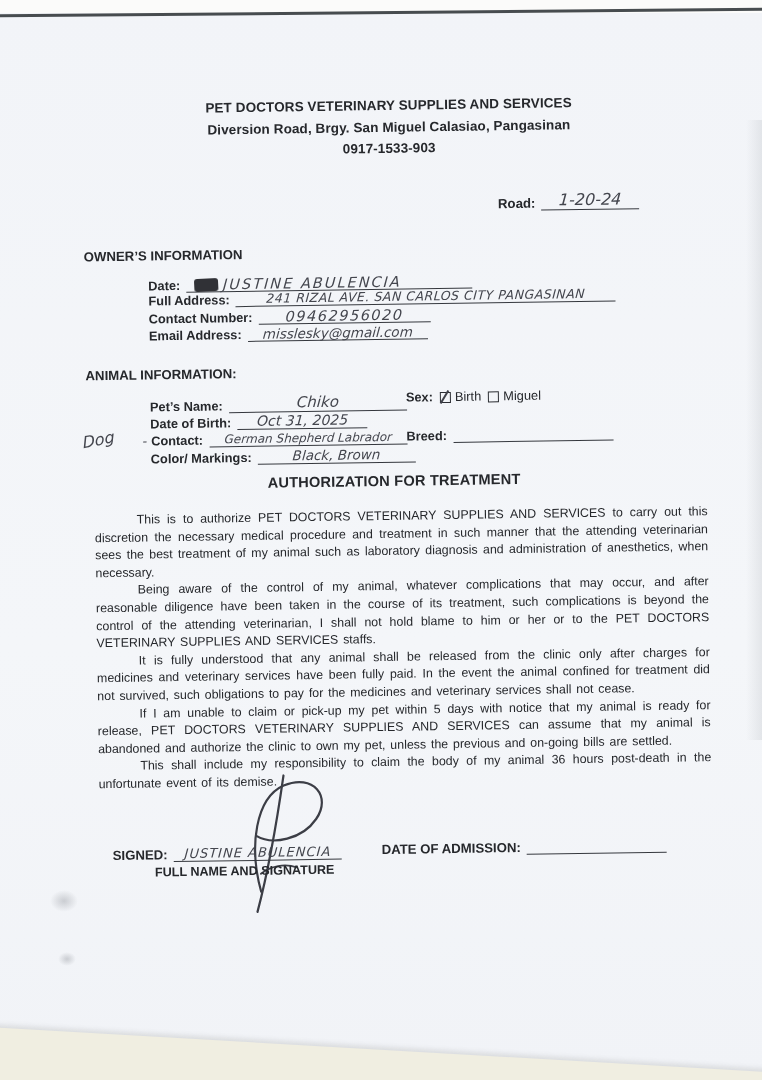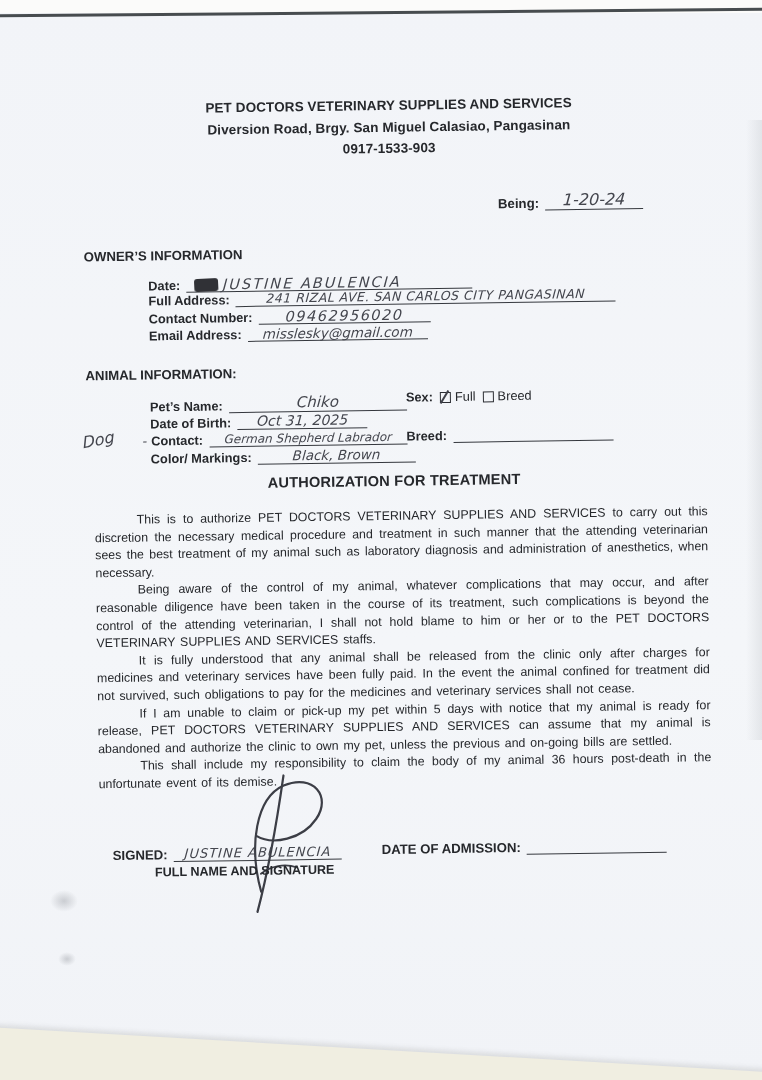--- a/index.html
+++ b/index.html
@@ -85,21 +85,21 @@
 
   <div class="content">
 
     <div class="header">
       <div>PET DOCTORS VETERINARY SUPPLIES AND SERVICES</div>
       <div>Diversion Road, Brgy. San Miguel Calasiao, Pangasinan</div>
       <div>0917-1533-903</div>
     </div>
 
     <div class="row date-row">
-      <span class="lbl">Being:</span>
+      <span class="lbl">Road:</span>
       <span class="fill">
         <span class="hand">1-20-24</span>
       </span>
     </div>
 
     <div class="sec-heading" style="top:245px;">OWNER’S INFORMATION</div>
 
     <div class="owner-rows">
       <div class="row" style="top:270px; left:152px;">
         <span class="lbl">Date:</span>
@@ -134,23 +134,23 @@
       <div class="row" style="top:390px; left:152px;">
         <span class="lbl">Pet’s Name:</span>
         <span class="fill" style="width:178px; height:20px;">
           <span class="hand" style="font-size:15px;">Chiko</span>
         </span>
       </div>
 
       <div class="row" style="top:390px; left:408px;">
         <span class="lbl">Sex:</span>
         <span class="cb checked"></span>
-        <span>Full</span>
+        <span>Birth</span>
         <span class="cb"></span>
-        <span>Breed</span>
+        <span>Miguel</span>
       </div>
 
       <div class="row" style="top:408px; left:152px;">
         <span class="lbl">Date of Birth:</span>
         <span class="fill" style="width:130px; height:19px;">
           <span class="hand" style="font-size:14px;">Oct 31, 2025</span>
         </span>
       </div>
 
       <span class="hand margin-note">Dog</span>

